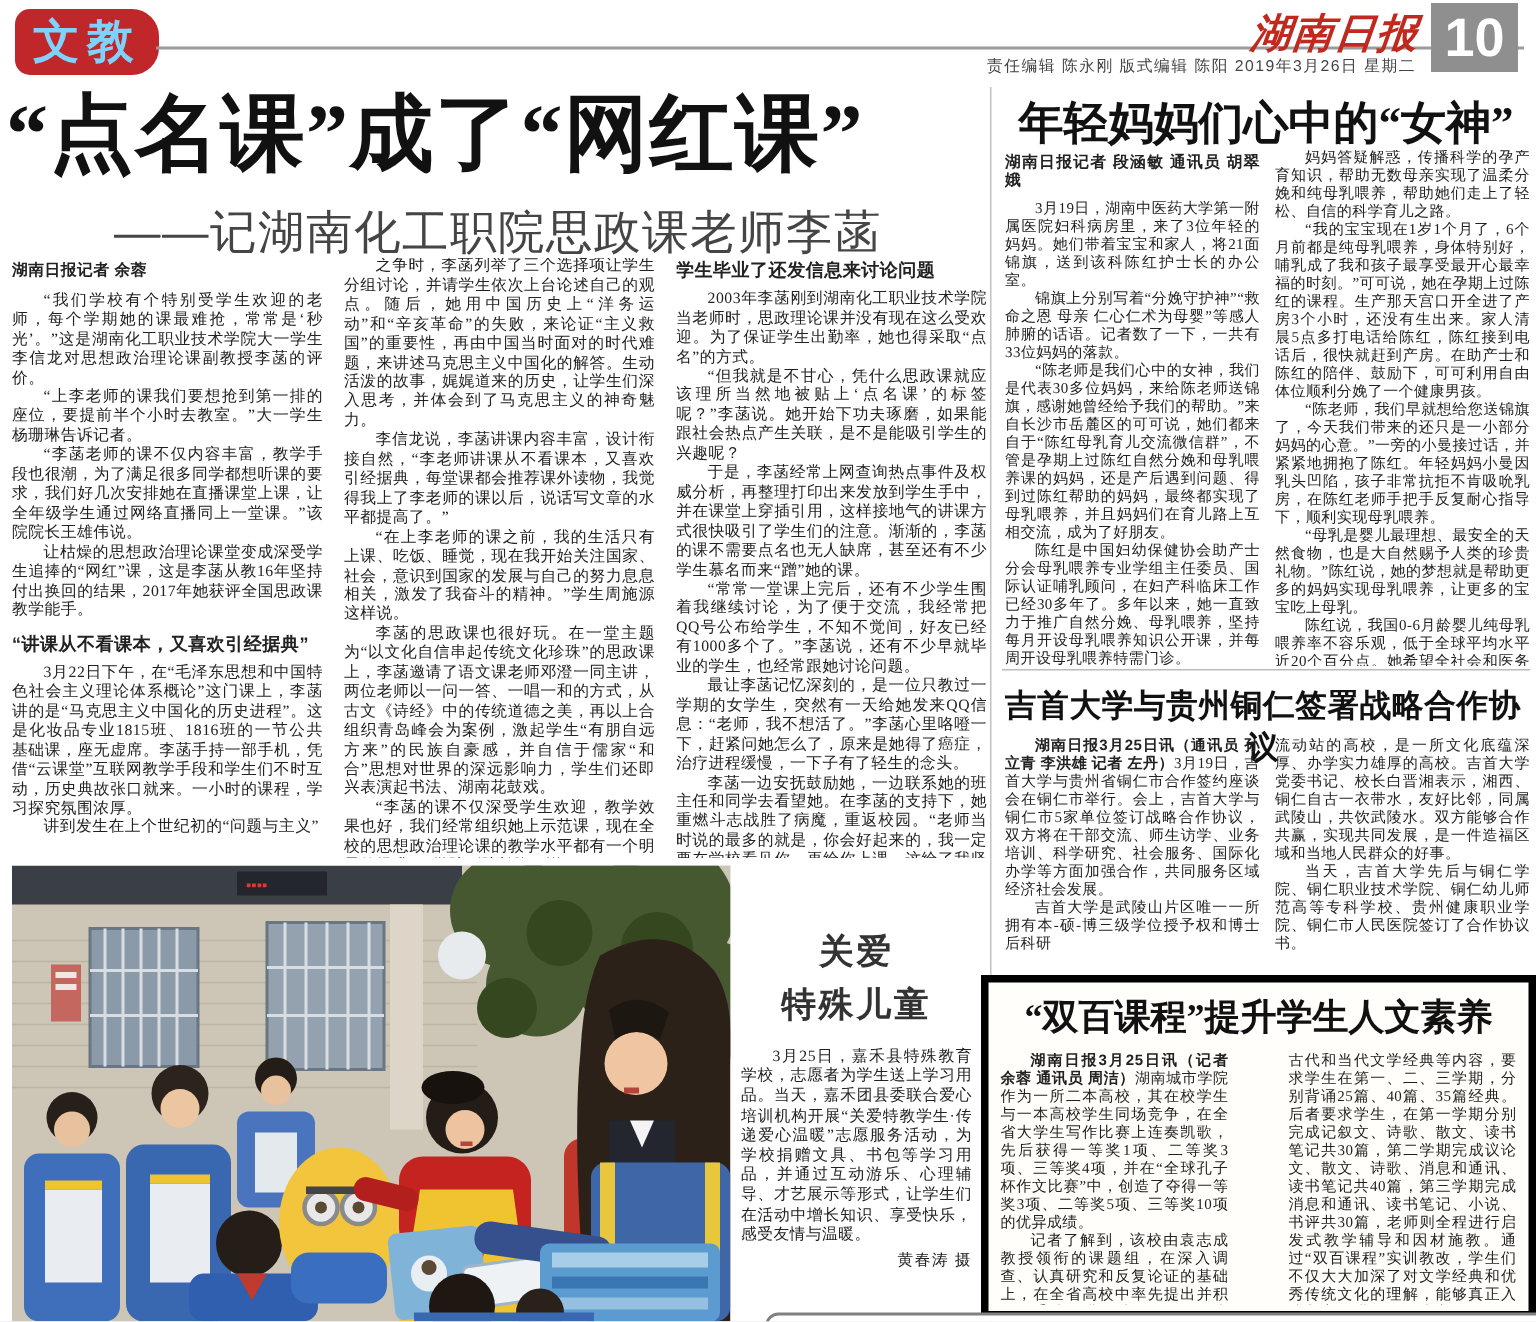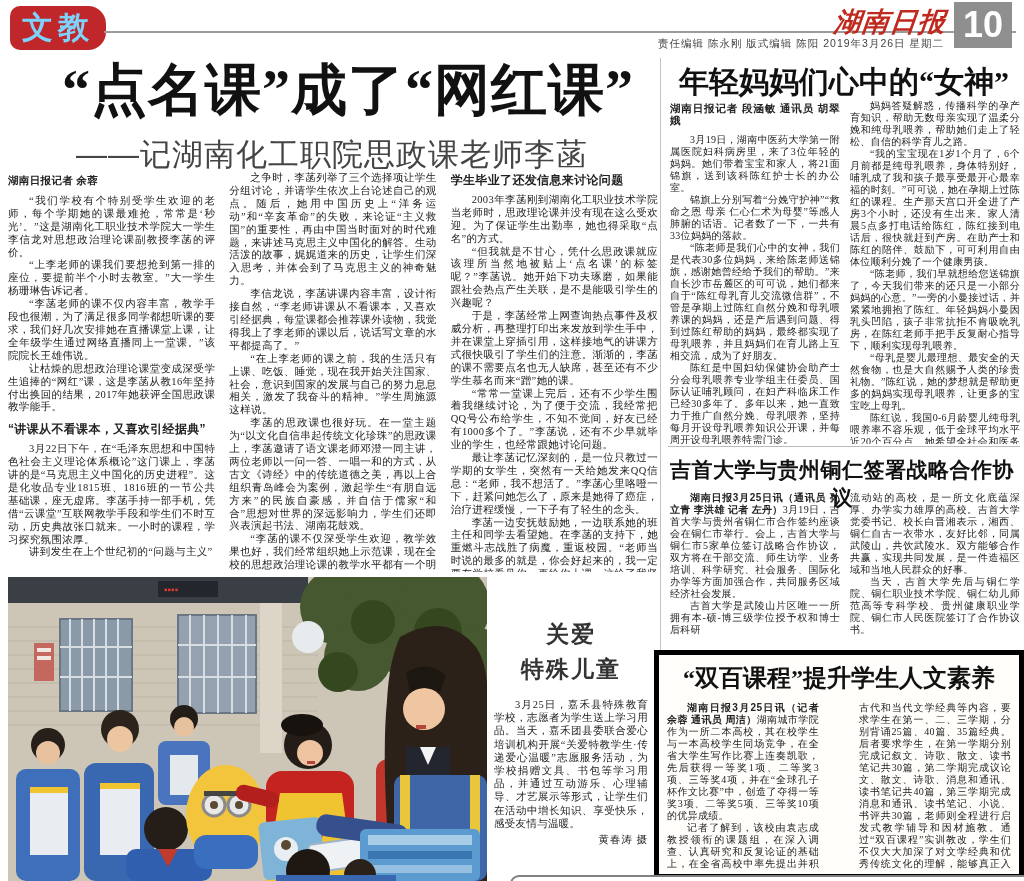--- a/index.html
+++ b/index.html
@@ -14,21 +14,21 @@
   .paper-logo{right:78px;top:4px;font-size:27px;font-weight:bold;color:#c02a1e;
               font-style:italic;transform:skewX(-6deg);letter-spacing:1px;}
   .pagenum{right:12px;top:2px;width:58px;height:46px;background:#8f8f8f;color:#fff;
            display:flex;align-items:center;justify-content:center;
            font-family:"Liberation Sans",sans-serif;font-size:36px;font-weight:bold;}
   .edition{right:80px;top:37px;font-family:"Liberation Sans",sans-serif;font-size:10.5px;color:#444;letter-spacing:1px;}
   
   .vdiv{left:660px;top:58px;width:1px;height:823px;background:#c2c2c2;}
   .hdiv-right{left:668px;top:446px;width:352px;height:1px;background:#bbb;}
   
-  .lead-headline{left:24px;top:58px;width:648px;text-align:center;font-size:56px;font-weight:900;
+  .lead-headline{left:4px;top:58px;width:648px;text-align:left;font-size:56px;font-weight:900;
                  letter-spacing:1px;color:#111;line-height:1.15;}
   .lead-subtitle{left:8px;top:134px;width:648px;text-align:center;font-size:31px;color:#454545;
                  font-family:"Liberation Sans",sans-serif;font-weight:500;letter-spacing:1px;}
   .lead-cols{left:8px;top:172px;width:650px;height:400px;display:flex;gap:14px;overflow:hidden;}
   .lead-col{flex:1;font-size:10.5px;line-height:12.9px;letter-spacing:0.35px;text-align:justify;overflow:hidden;}
   .lead-col p{margin:0;text-indent:2em;}
   .byline{font-family:"Liberation Sans",sans-serif;font-weight:bold;font-size:10.5px;
           text-indent:0 !important;margin:2px 0 8px 0 !important;}
   .subhead{font-family:"Liberation Sans",sans-serif;font-weight:bold;font-size:12px;
            text-indent:0 !important;margin:9px 0 7px 0 !important;text-align:left;}

